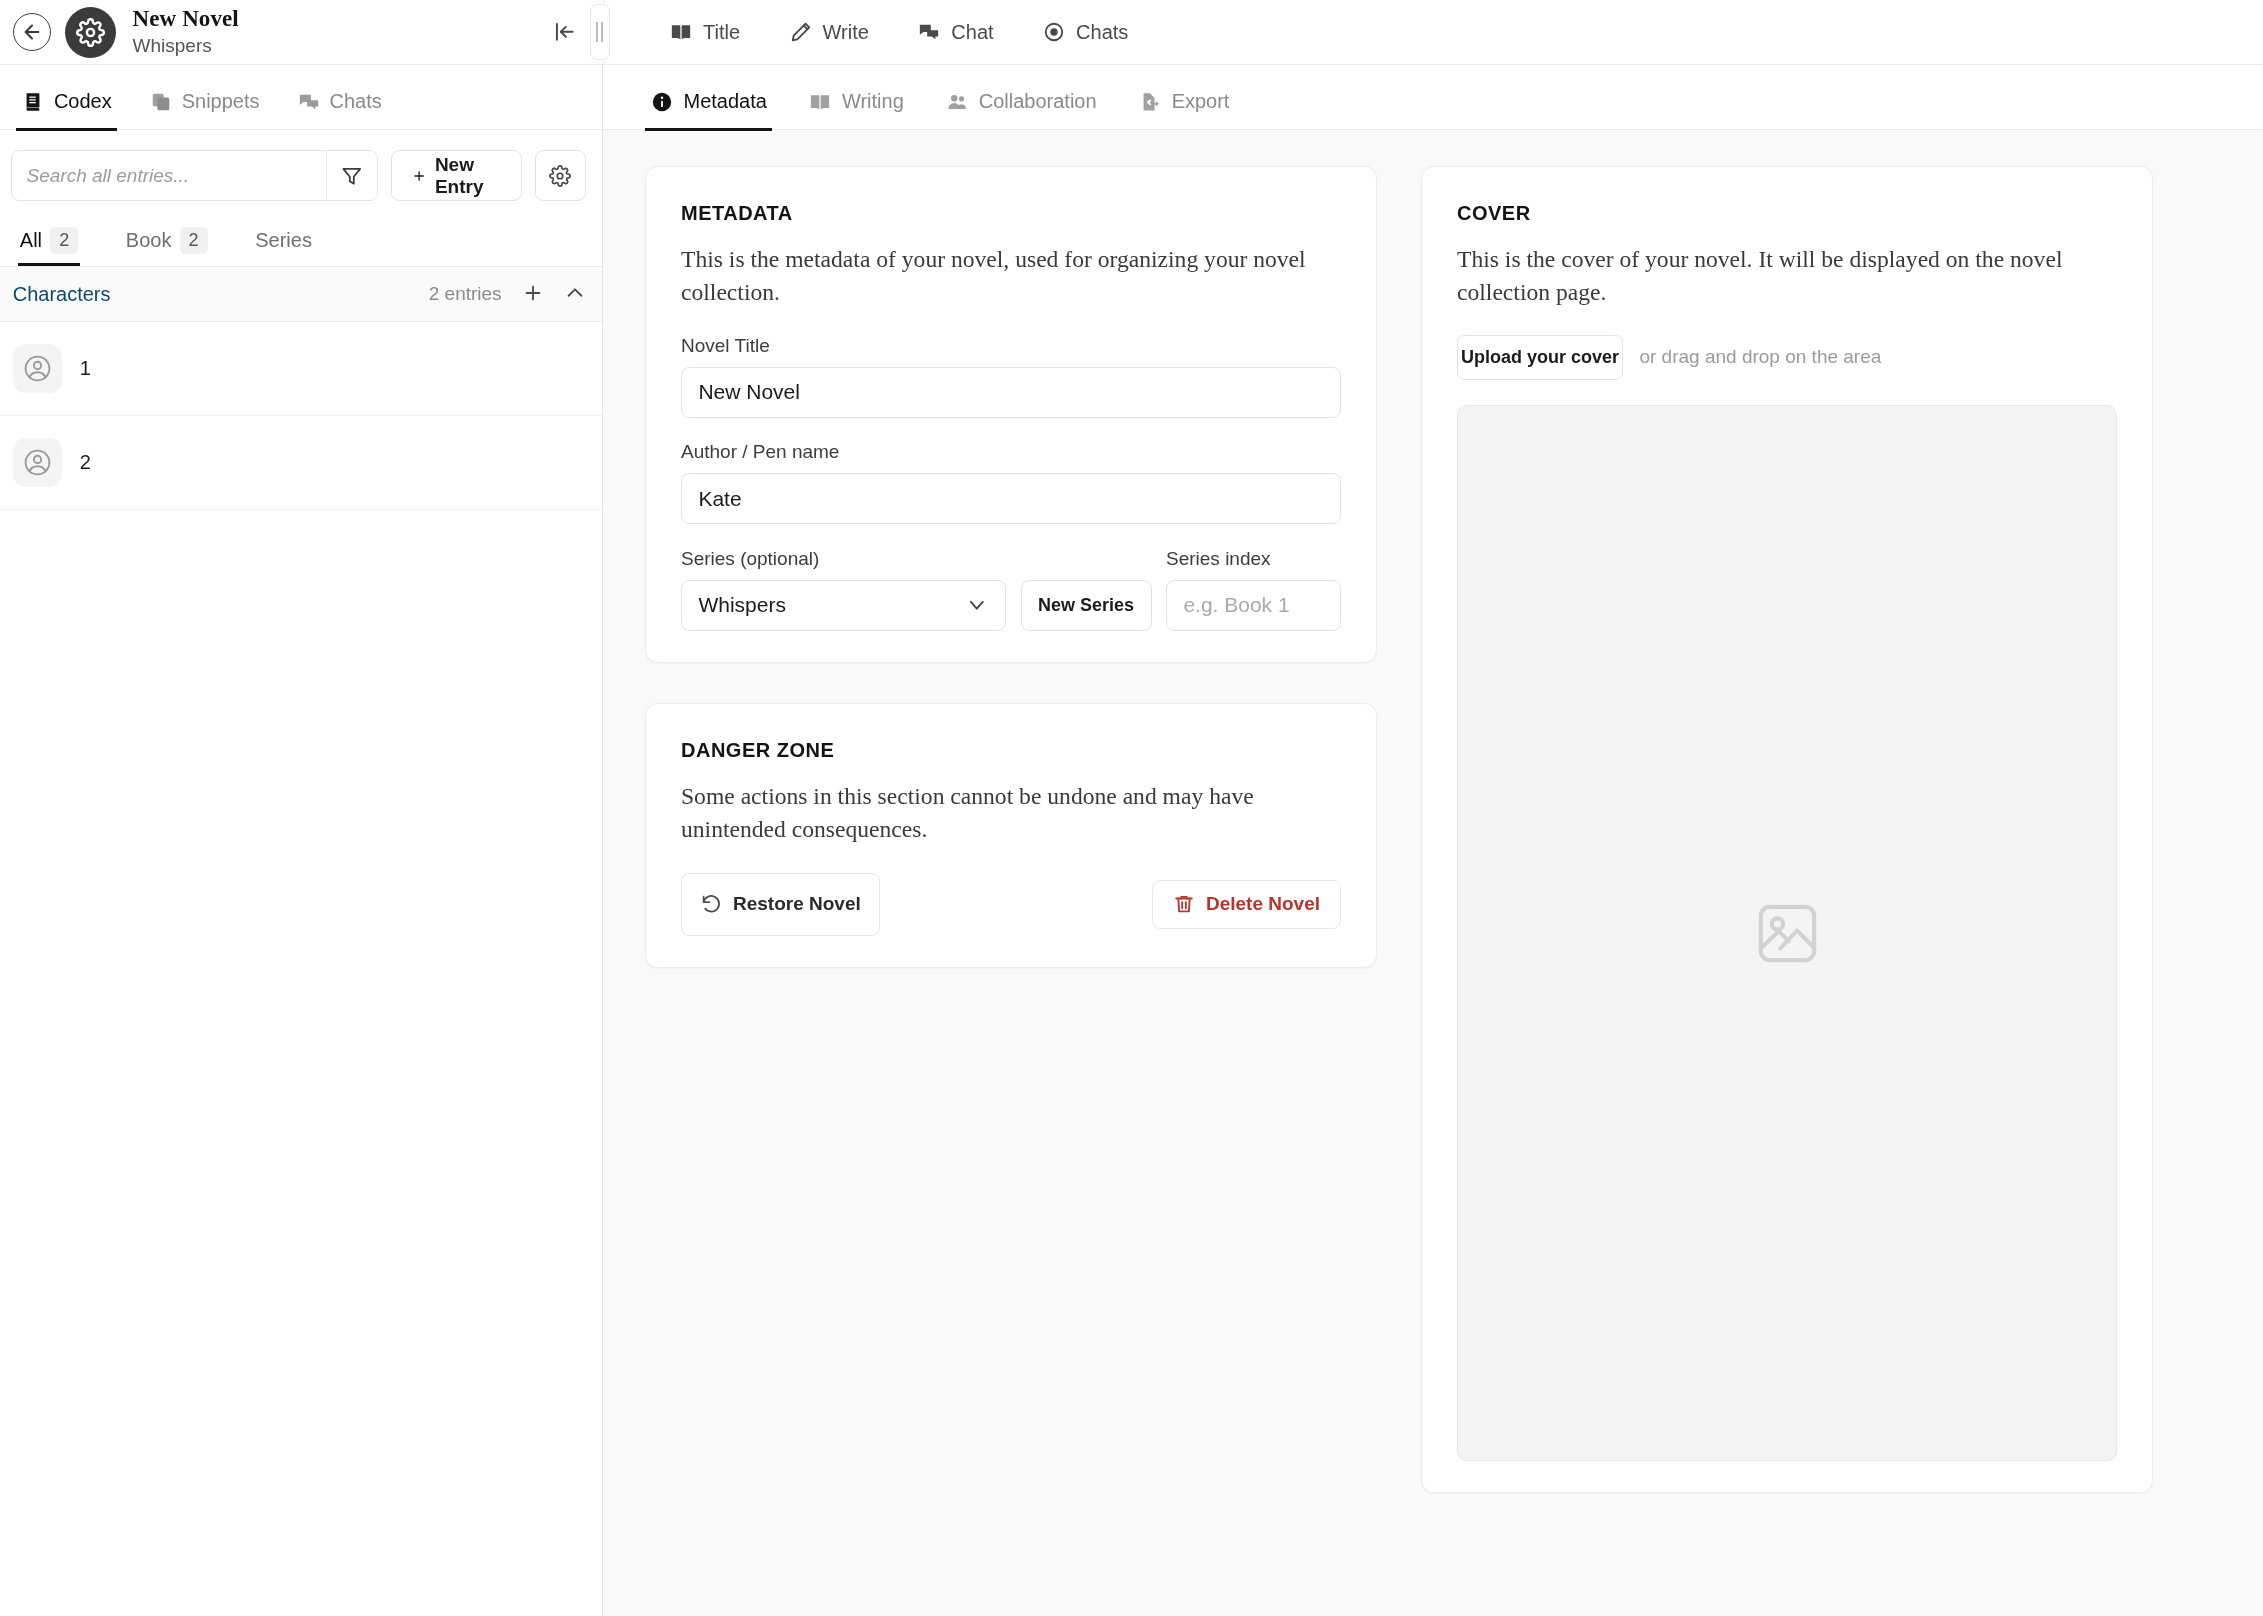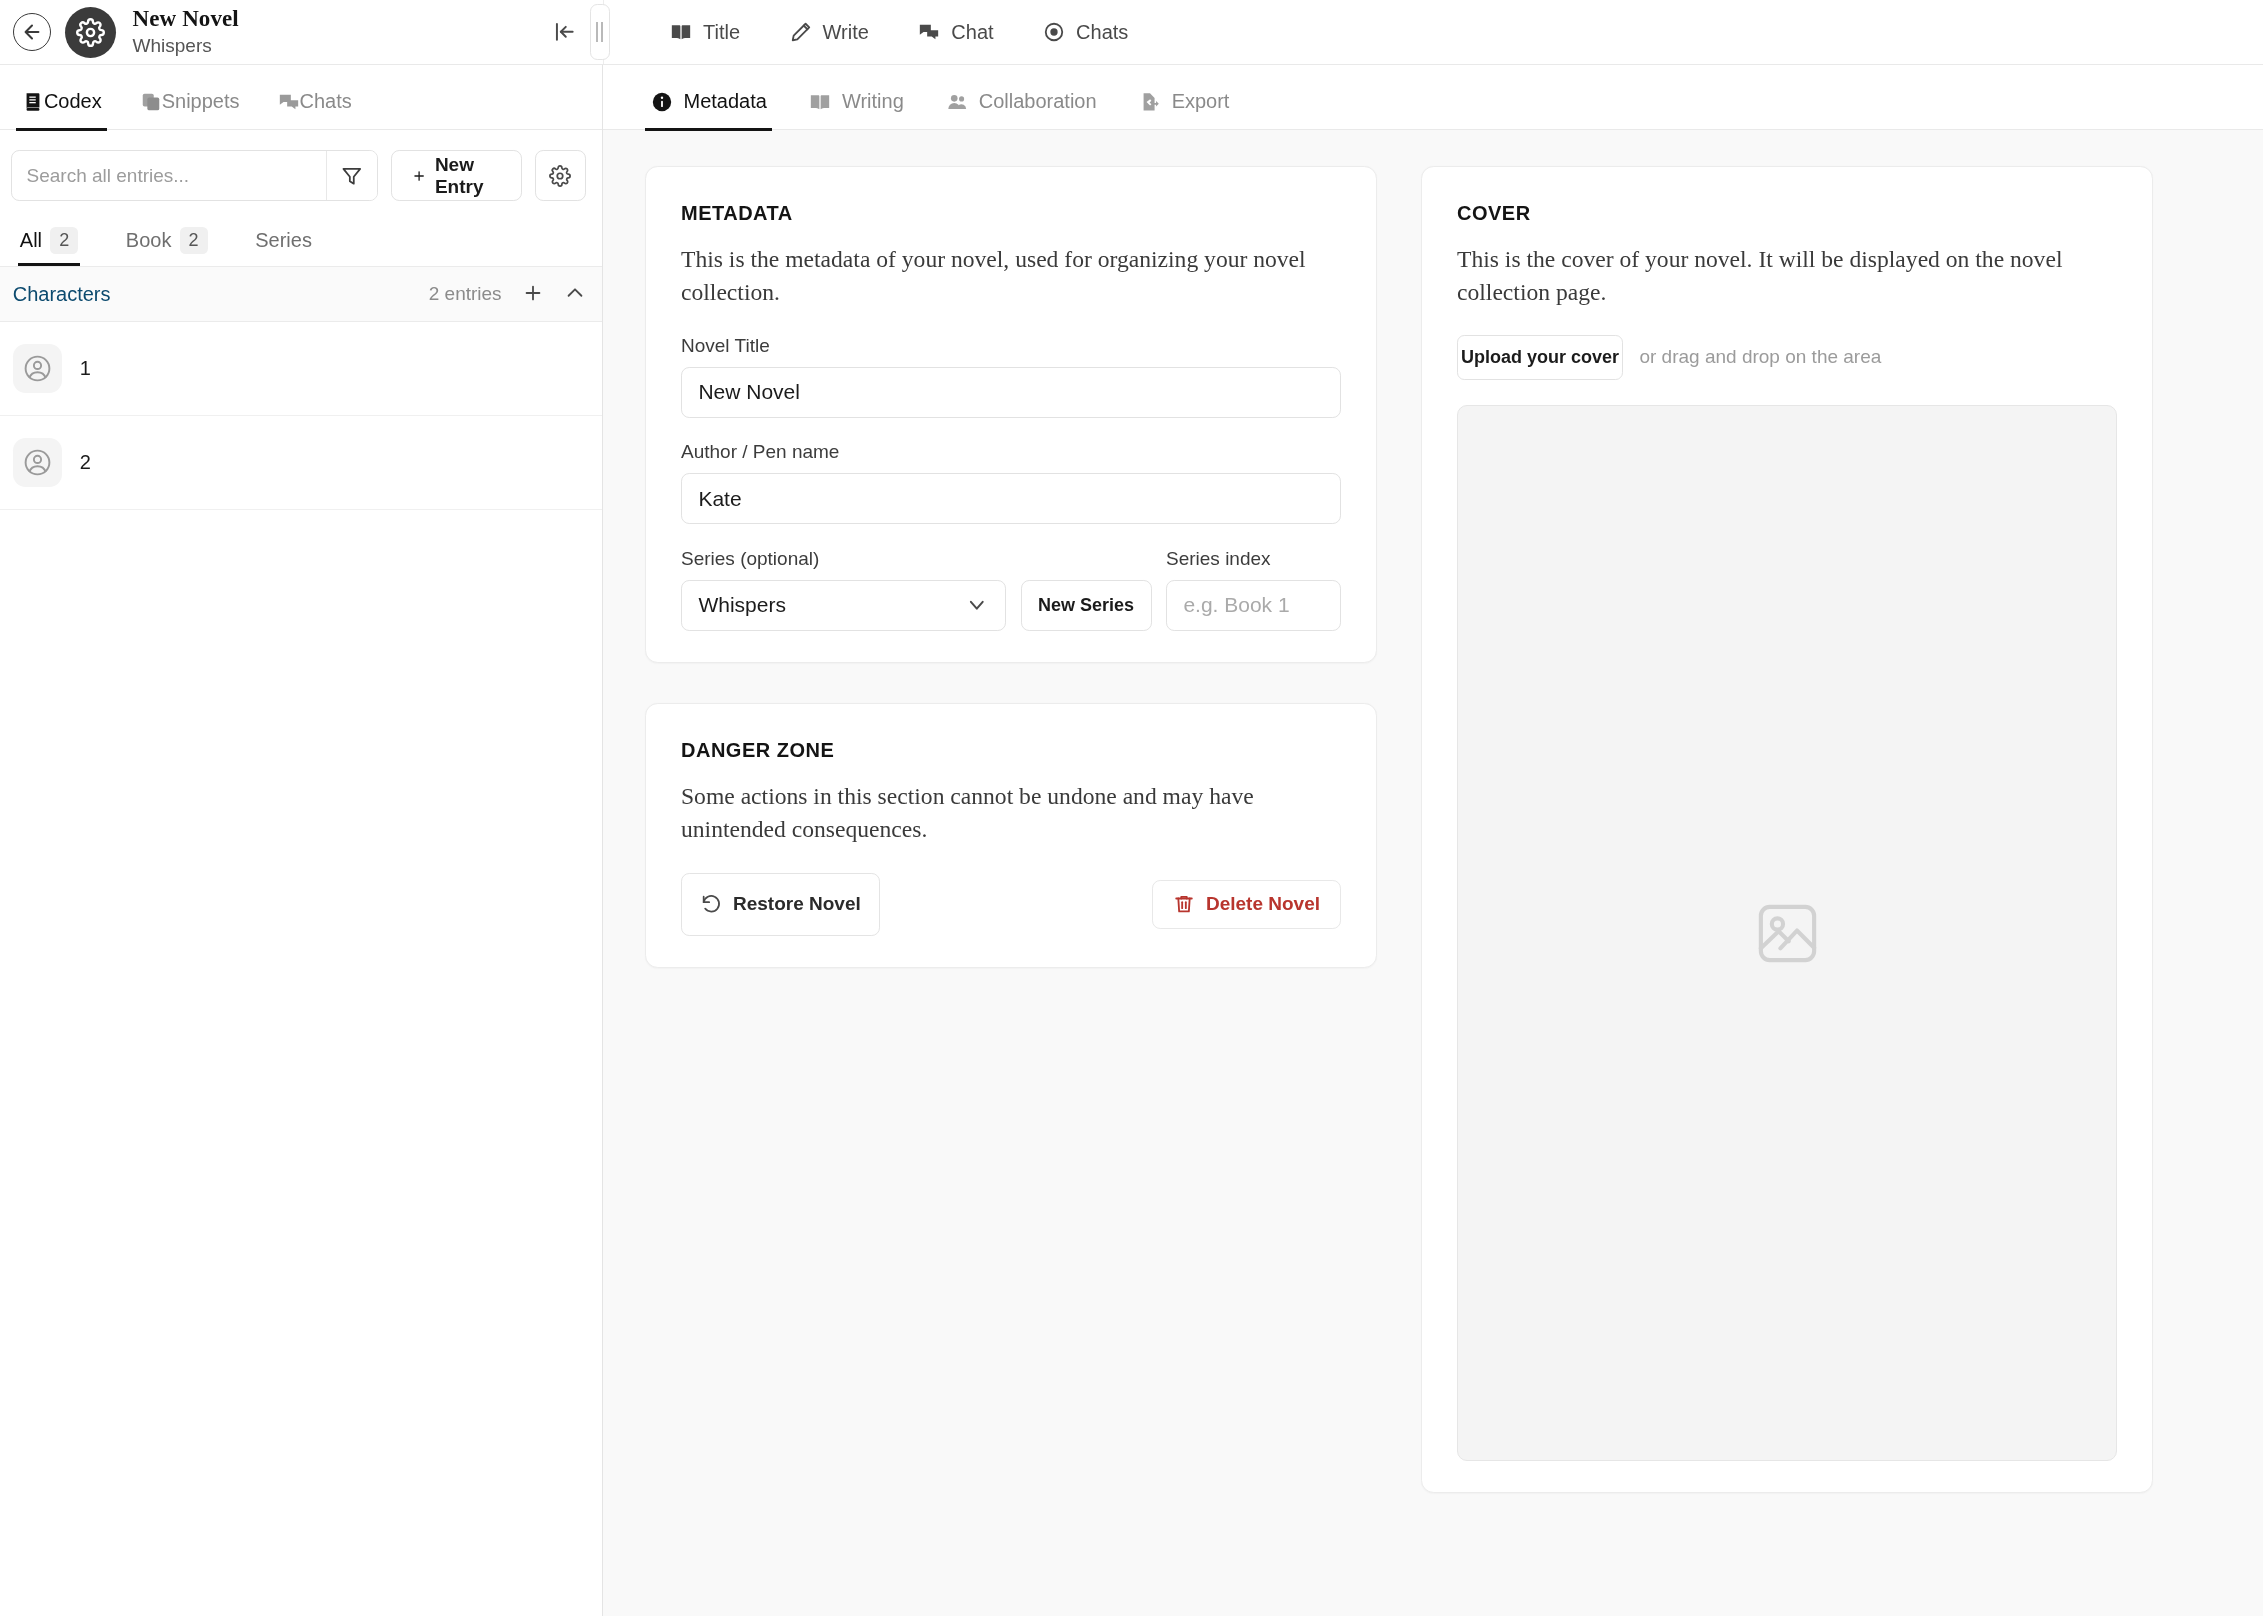--- a/index.html
+++ b/index.html
@@ -136,20 +136,21 @@
     align-items: flex-end;
     height: 65px;
     flex: 0 0 65px;
     padding: 0 0 0 16.4px;
     gap: 27px;
     border-bottom: 0.9px solid #e9e9e9;
   }
   .codex-tab {
     display: flex;
     align-items: center;
+    gap: 10px;
     font-size: 20px;
     color: #8a8a8a;
     padding: 0 5.5px 14.5px 5.5px;
     border-bottom: 3.6px solid transparent;
     position: relative;
     top: 1.8px;
   }
   .codex-tab.active { color: #111; border-bottom-color: #141414; }
   .codex-tab svg { display: block; }
 
@@ -170,20 +171,21 @@
   }
   .search-input {
     flex: 1;
     border: 0;
     outline: none;
     font-size: 19px;
     padding: 0 14.5px;
     color: #1f1f1f;
     font-family: "Liberation Sans", sans-serif;
     background: transparent;
+    font-style: italic;
   }
   .search-input::placeholder { color: #9c9c9c; }
   .filter-btn {
     width: 51px;
     flex: 0 0 51px;
     border-left: 0.9px solid #e8e8e8;
     display: flex; align-items: center; justify-content: center;
     background: #fff;
   }
   .new-entry-btn {

